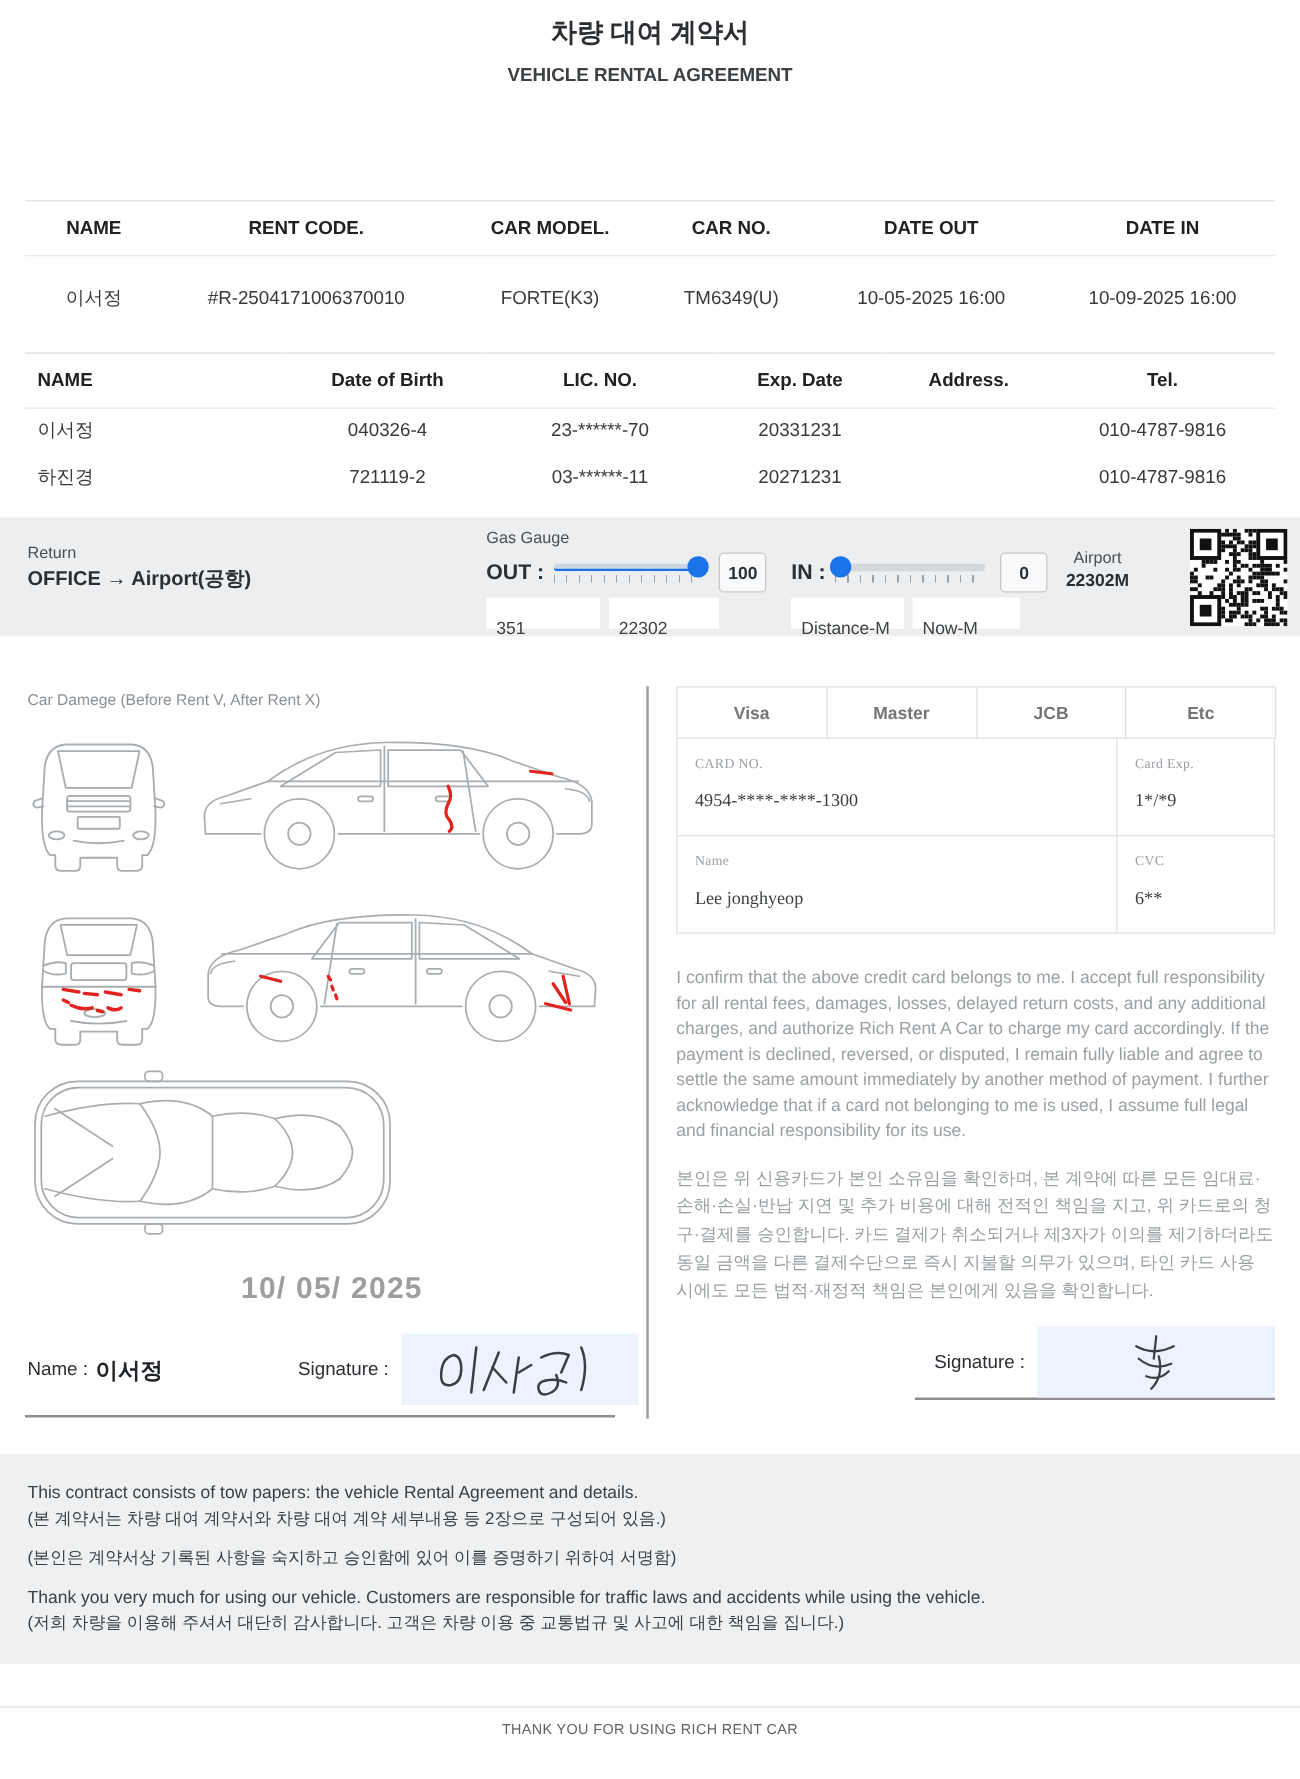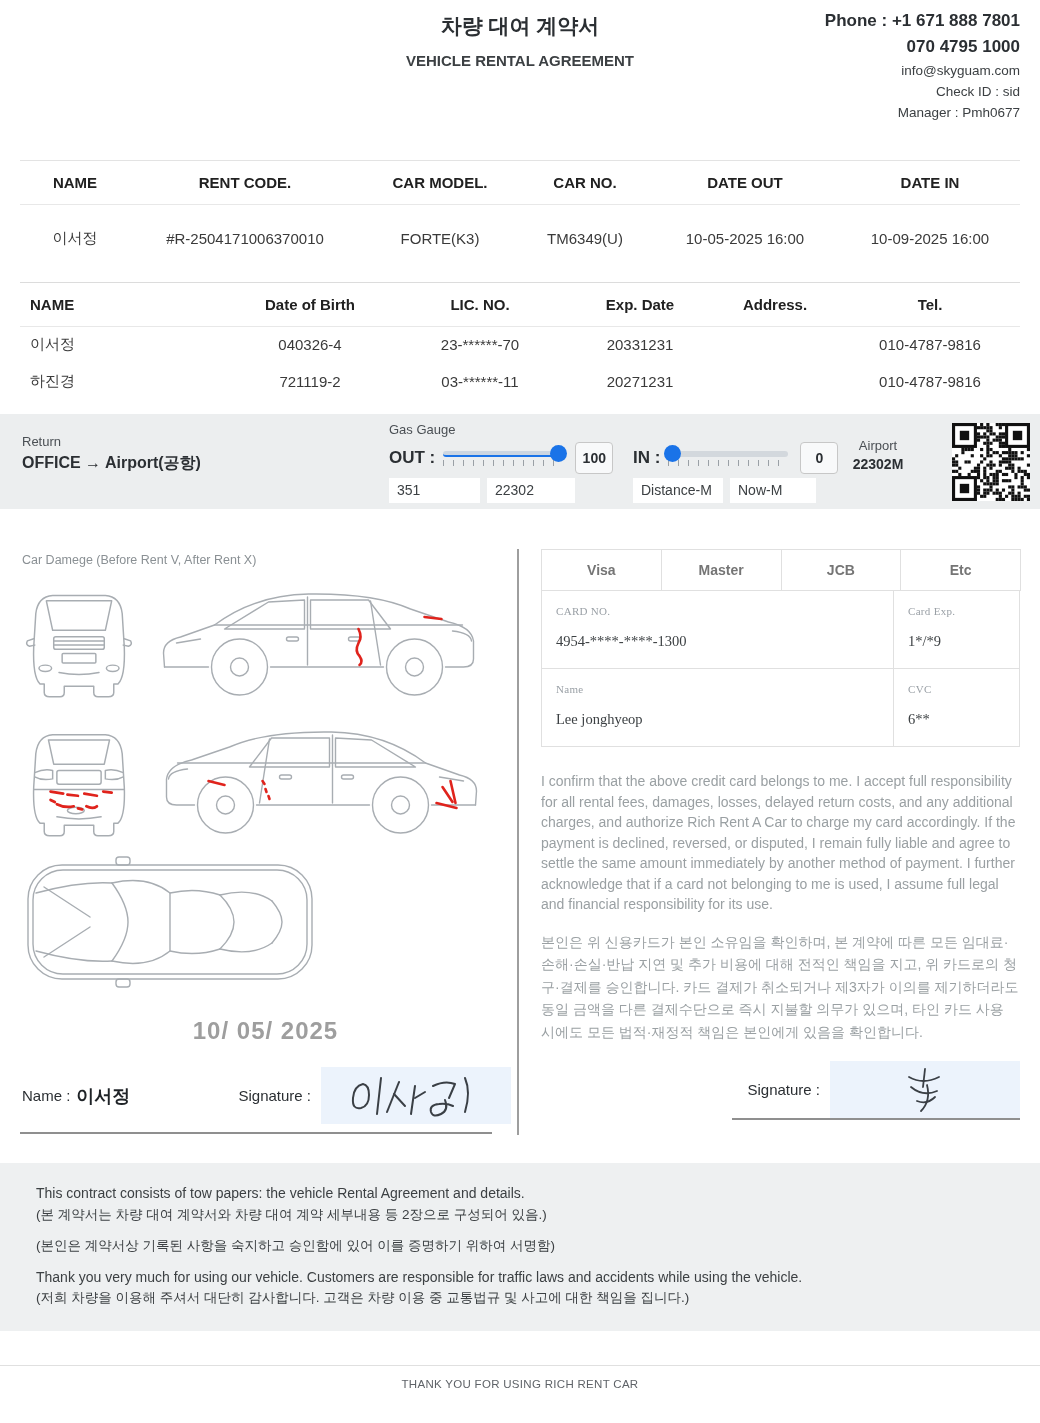--- a/index.html
+++ b/index.html
@@ -51,21 +51,21 @@
   .slider .handle { width:17px; height:17px; border-radius:50%; background:#1a73e8; position:absolute; top:-6px; }
   .slider.out-s .handle { right:-4px; }
   .slider.in-s .handle { left:-4px; }
   .slider .ticks { height:6px; margin-top:3px;
     background:repeating-linear-gradient(90deg,#9aa0a6 0 1px,transparent 1px 10px); }
   .val-box { min-width:38px; height:32px; line-height:30px; padding:0 6px; text-align:center;
     border:1px solid #c7c7c7; border-radius:4px; background:#f8f9fa; font-size:14px; font-weight:bold; color:#2b2f33; }
   .gauge-inputs { position:absolute; display:flex; gap:7px; }
   .gauge-inputs.out-i { left:389px; top:64px; }
   .gauge-inputs.in-i  { left:633px; top:64px; }
-  .white-field { background:#fff; height:25px; line-height:25px; padding:0 8px; font-size:14px; color:#3c4043; }
+  .white-field { background:#fff; height:25px; line-height:25px; padding:12px 8px; font-size:14px; color:#3c4043; }
   .wf-1 { width:91px; } .wf-2 { width:88px; } .wf-3 { width:90px; } .wf-4 { width:86px; }
   .mileage-block { position:absolute; left:838px; top:24px; text-align:center; width:80px; }
   .mileage-label { color:#4a4f54; font-size:13px; }
   .mileage-value { font-size:14px; font-weight:bold; color:#2b2f33; margin-top:3px; }
   .qr { position:absolute; right:10px; top:9px; width:78px; height:78px; background:#fff; }
 
   
   .main { display:flex; margin:40px 20px 0 20px; min-height:586px; }
   .col-left { width:497px; position:relative; padding-right:6px; }
   .v-divider { width:2px; background:#9e9e9e; margin-left:0; }
@@ -95,43 +95,36 @@
   .card-body { border:1px solid #e0e0e0; border-top:none; display:grid; grid-template-columns:1fr 126px;font-family:Liberation Serif, serif; }
   .card-cell { padding:14px 14px 18px 14px; border-top:1px solid #e0e0e0; }
   .card-cell.first { border-top:none; }
   .card-cell.right { border-left:1px solid #e0e0e0; }
   .card-cell .lbl { font-size:11px; color:#9aa0a6; letter-spacing:.3px; }
   .card-cell .val { font-size:14.5px; color:#3c4043; margin-top:16px; }
   .confirm-en { margin-top:24px; font-size:14px; line-height:1.47; color:#9aa0a3; }
   .confirm-kr { margin-top:16px; font-size:14px; line-height:1.6; color:#9aa0a3; }
 
   
-  .footer-box { background:#eef0f1; margin-top:28px; padding:20px 22px 22px 36px; }
+  .footer-box { background:#eef0f1; margin-top:28px; padding:20px 22px 22px 22px; }
   .footer-box .pair { margin-bottom:10px; }
   .footer-box .en { font-size:14px; color:#3c4043; line-height:1.55; }
   .footer-box .kr { font-size:13.5px; color:#3c4043; line-height:1.55; }
   .bottom-note { border-top:1px solid #e0e0e0; margin-top:34px; padding:12px 0 10px 0;
     text-align:center; font-size:11.5px; color:#5f6368; letter-spacing:.3px; }
 </style>
 </head>
 <body>
 
 <div class="page">
 
   <div class="header">
     <div class="title-wrap">
       <div class="title-kr">차량 대여 계약서</div>
       <div class="title-en">VEHICLE RENTAL AGREEMENT</div>
-    </div>
-    <div class="contact">
-      <div class="b">Phone : +1 671 888 7801</div>
-      <div class="b">070 4795 1000</div>
-      <div class="s">info@skyguam.com</div>
-      <div class="s">Check ID : sid</div>
-      <div class="s">Manager : Pmh0677</div>
     </div>
   </div>
 
   <table class="grid" id="rental-table">
     <tbody>
         <tr>
       <th style="width:11%">NAME</th>
       <th style="width:23%">RENT CODE.</th>
       <th style="width:16%">CAR MODEL.</th>
       <th style="width:13%">CAR NO.</th>

